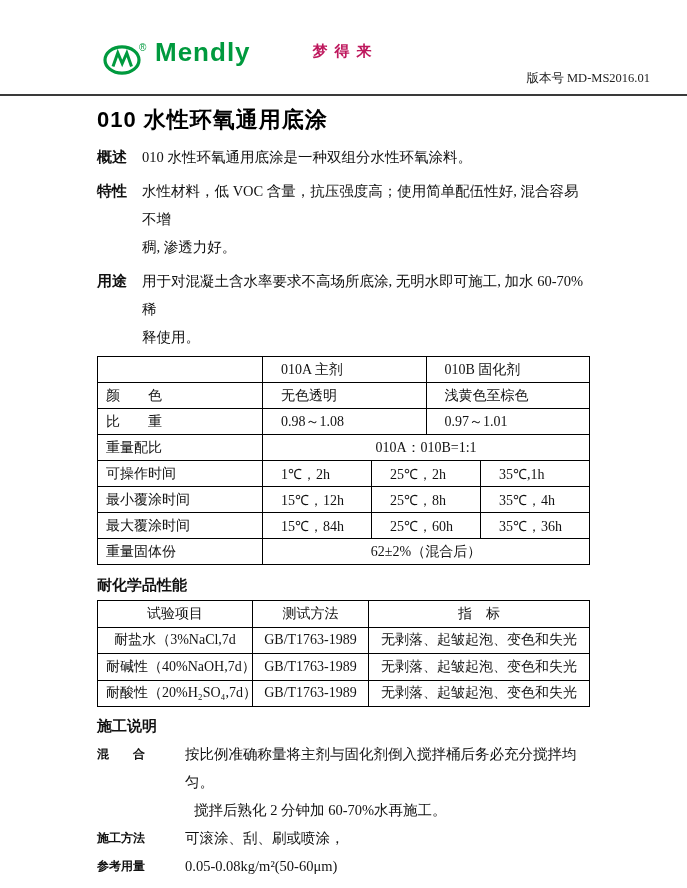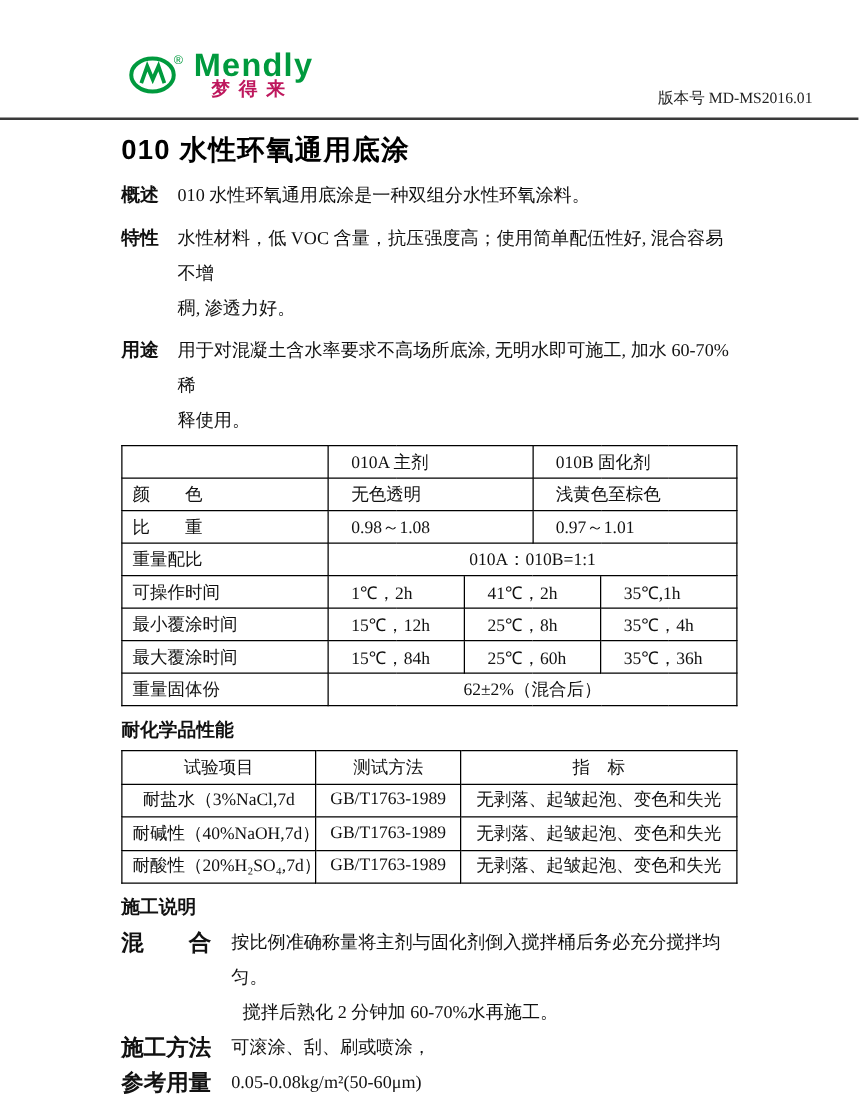--- a/index.html
+++ b/index.html
@@ -21,21 +21,21 @@
     border-bottom: 2px solid #3a3a3a;
   }
   .logo {
     position: absolute;
     left: 103px;
     top: 42px;
     display: flex;
     align-items: flex-start;
     gap: 6px;
   }
-  .logo-text { display: flex; flex-direction: column; }
+  .logo-text { display: flex; flex-direction: row; gap: 48px; }
   .brand-en {
     font-family: "Liberation Sans", sans-serif;
     font-weight: bold;
     font-size: 26px;
     line-height: 21px;
     color: #009A3E;
     letter-spacing: 1px;
   }
   .brand-cn {
     font-family: "Liberation Sans", sans-serif;
@@ -106,21 +106,21 @@
   
   .app-row {
     display: flex;
     font-size: 14.5px;
     line-height: 28px;
   }
   .app-row .alabel {
     flex: 0 0 88px;
     font-family: "Liberation Sans", sans-serif;
     font-weight: bold;
-    font-size: 18px;
+    font-size: 12px;
   }
   .app-row .atext { flex: 1; }
   .indent2 { padding-left: 9px; }
 </style>
 </head>
 <body>
 
 <div class="page">
 
   <div class="header">
@@ -190,21 +190,21 @@
         <td class="val" colspan="3">0.98～1.08</td>
         <td class="val" colspan="3">0.97～1.01</td>
       </tr>
       <tr>
         <td>重量配比</td>
         <td class="ctr" colspan="6">010A：010B=1:1</td>
       </tr>
       <tr>
         <td>可操作时间</td>
         <td class="val" colspan="2">1℃，2h</td>
-        <td class="val" colspan="2">41℃，2h</td>
+        <td class="val" colspan="2">25℃，2h</td>
         <td class="val" colspan="2">35℃,1h</td>
       </tr>
       <tr>
         <td>最小覆涂时间</td>
         <td class="val" colspan="2">15℃，12h</td>
         <td class="val" colspan="2">25℃，8h</td>
         <td class="val" colspan="2">35℃，4h</td>
       </tr>
       <tr>
         <td>最大覆涂时间</td>

